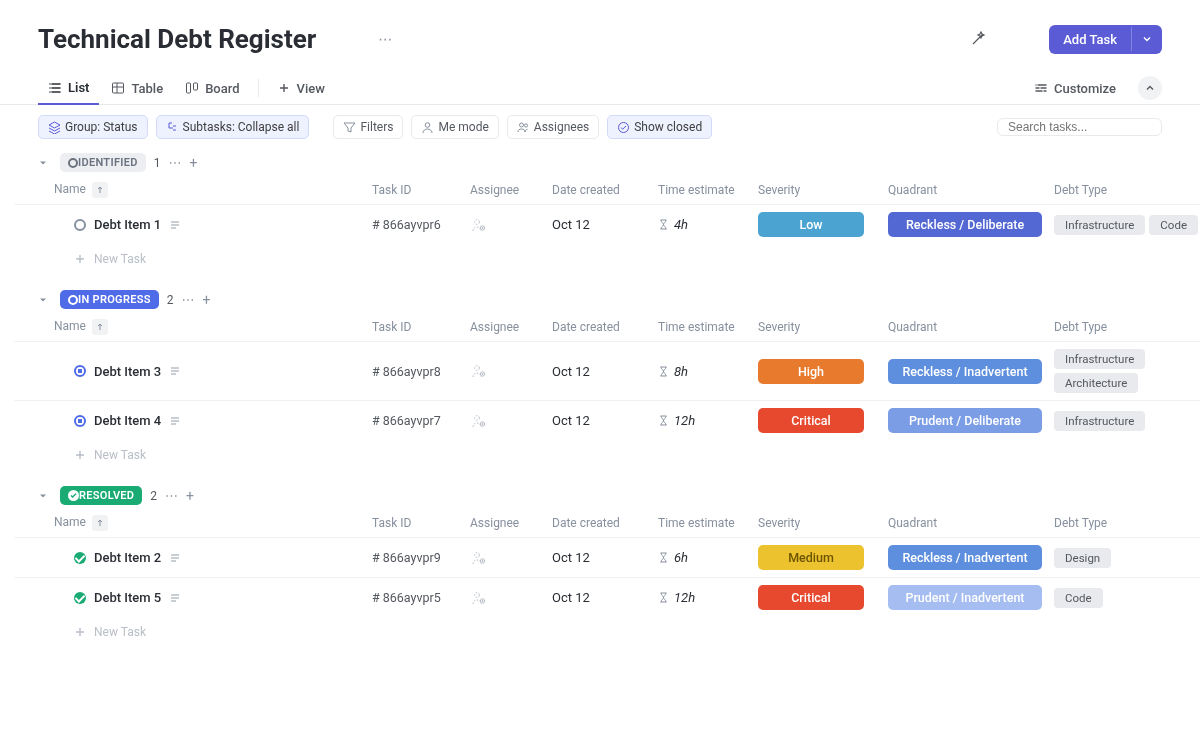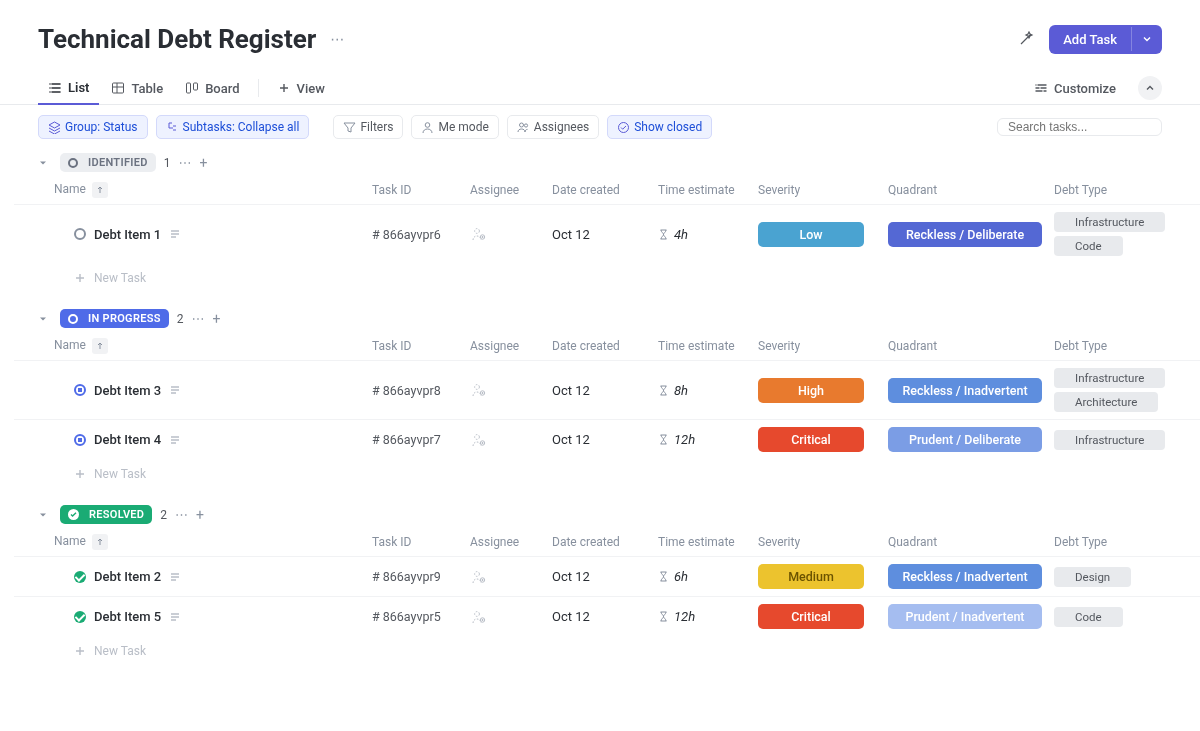--- a/index.html
+++ b/index.html
@@ -1,47 +1,47 @@
 <!DOCTYPE html>
 <html><head>
 <meta charset="utf-8">
 <style>
 * { box-sizing: border-box; margin: 0; padding: 0; }
 body { font-family: -apple-system, BlinkMacSystemFont, "Segoe UI", Roboto, sans-serif; color: #2a2e34; background: #fff; font-size: 13px; }
 .page { width: 1200px; padding: 24px 0 0 0; }
 
-.header { display: flex; align-items: center; padding: 0 38px; margin-bottom: 18px; }
+.header { display: flex; align-items: center; padding: 0 38px; margin-bottom: 18px; gap: 48px; }
 .title { font-size: 26px; font-weight: 700; color: #2a2e34; }
 .title-menu { margin-left: 14px; color: #87909e; font-size: 14px; cursor: pointer; }
 .spacer { flex: 1; }
 .wand-btn { width: 26px; height: 26px; display: flex; align-items: center; justify-content: center; border-radius: 4px; cursor: pointer; margin-right: 10px; }
 .add-task-btn { display: flex; align-items: center; background: #5b5bd6; color: #fff; border-radius: 6px; overflow: hidden; }
 .add-task-main { padding: 7px 14px; font-size: 13px; font-weight: 500; cursor: pointer; }
 .add-task-caret { padding: 7px 10px; border-left: 1px solid rgba(255,255,255,0.25); cursor: pointer; }
 
 .viewbar { display: flex; align-items: center; padding: 0 38px; border-bottom: 1px solid #e8eaed; gap: 2px; }
 .view-tab { display: flex; align-items: center; gap: 6px; padding: 8px 10px; color: #54585f; cursor: pointer; font-weight: 500; }
 .view-tab.active { color: #2a2e34; border-bottom: 2px solid #5b5bd6; font-weight: 600; margin-bottom: -1px; }
 .view-tab .ico { width: 14px; height: 14px; }
 .view-divider { width: 1px; height: 18px; background: #e8eaed; margin: 0 6px; }
 .customize { display: flex; align-items: center; gap: 6px; color: #54585f; font-weight: 500; cursor: pointer; margin-right: 20px; }
 .collapse-btn { width: 24px; height: 24px; border-radius: 12px; background: #f1f2f4; display: flex; align-items: center; justify-content: center; cursor: pointer; }
 
 .toolbar { display: flex; align-items: center; padding: 10px 38px; gap: 8px; }
 .chip { display: inline-flex; align-items: center; gap: 4px; padding: 4px 9px; border: 1px solid #e8eaed; border-radius: 5px; font-size: 12px; color: #54585f; cursor: pointer; }
-.chip.active { background: #eef2ff; border-color: #d3d9fb; color: #1d4ed8; }
+.chip.active { background: #eef2ff; border-color: #d3d9fb; color: #404040; }
 .chip .ico { width: 13px; height: 13px; }
 .search-box { width: 165px; border: 1px solid #e8eaed; border-radius: 6px; padding: 1px 10px; font-size: 12px; color: #87909e; }
 .search-box input { border: none; outline: none; width: 100%; font-size: 12px; }
 
 .groups { padding: 0 0 0 14px; }
 .group { margin-bottom: 12px; }
 .group-header { display: flex; align-items: center; gap: 8px; padding: 4px 24px; }
 .collapse-caret { width: 14px; color: #87909e; cursor: pointer; }
-.status-pill { display: inline-flex; align-items: center; gap: 10px; padding: 3px 8px; border-radius: 5px; font-size: 11px; font-weight: 600; letter-spacing: 0.3px; }
+.status-pill { display: inline-flex; align-items: center; gap: 0; padding: 3px 8px; border-radius: 5px; font-size: 11px; font-weight: 600; letter-spacing: 0.3px; }
 .status-pill .dot { width: 10px; height: 10px; border-radius: 50%; border: 2px solid currentColor; background: transparent; }
 .check-dot { width: 11px; height: 11px; border-radius: 50%; background: #fff; display: flex; align-items: center; justify-content: center; }
 .count { font-size: 12px; color: #54585f; }
 .group-menu { color: #87909e; cursor: pointer; }
 .group-add { color: #87909e; cursor: pointer; font-size: 14px; }
 
 .col-headers { display: flex; align-items: center; padding: 6px 0 6px 40px; color: #87909e; font-size: 12px; }
 .col-name { width: 318px; display: flex; align-items: flex-start; gap: 6px; }
 .col-taskid { width: 98px; }
 .col-assignee { width: 82px; }
@@ -75,21 +75,21 @@
 .pill { display: block; text-align: center; padding: 5px 0; border-radius: 5px; color: #fff; font-size: 12.5px; font-weight: 500; }
 .pill.low { background: #4aa3d1; }
 .pill.high { background: #e87a2e; }
 .pill.critical { background: #e6492d; }
 .pill.medium { background: #ecc32e; color: #6b5300; }
 .pill.q-reck-delib { background: #5468d4; }
 .pill.q-reck-inadv { background: #5e8ede; }
 .pill.q-prud-delib { background: #7b9de5; }
 .pill.q-prud-inadv { background: #a5bdf0; }
 
-.tag { padding: 3px 21px; border-radius: 4px; background: #e8eaed; color: #54585f; font-size: 11.5px; text-align: center; }
+.tag { padding: 3px 11px; border-radius: 4px; background: #e8eaed; color: #54585f; font-size: 11.5px; text-align: center; }
 
 .new-task { display: flex; align-items: center; gap: 8px; padding: 8px 0 8px 60px; color: #b9bec7; font-size: 12px; cursor: pointer; }
 
 svg { display: block; }
 </style>
 </head>
 <body>
 
 <div class="page">
 

